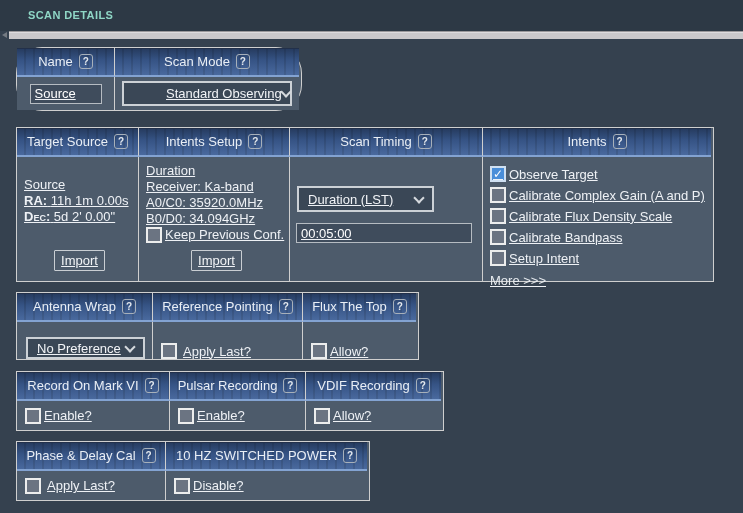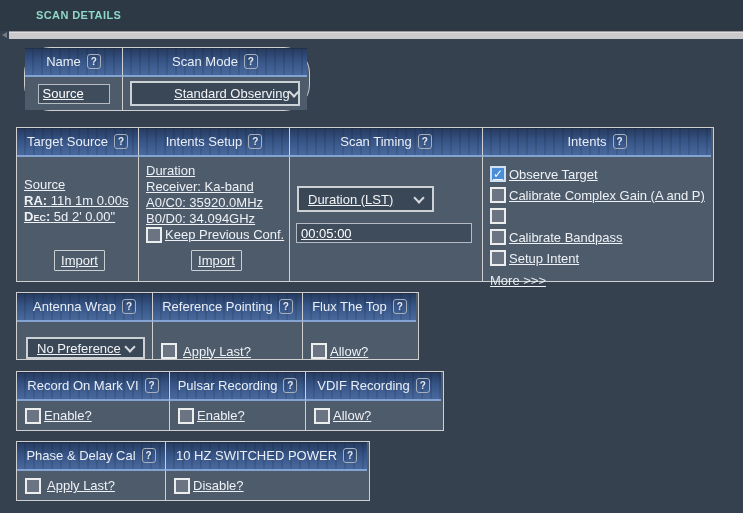--- a/index.html
+++ b/index.html
@@ -4,21 +4,21 @@
 <style>
   html,body{margin:0;padding:0;background:#334050;}
   #canvas{
     position:relative;width:743px;height:513px;overflow:hidden;
     background:#35414f;
     font-family:"Liberation Sans","DejaVu Sans",sans-serif;
     color:#eef1f5;font-size:13px;
   }
   
   .topband{position:absolute;left:0;top:0;width:743px;height:31px;background:#2d3945;}
-  .page-title{position:absolute;left:36px;top:9px;font-size:11px;font-weight:bold;
+  .page-title{position:absolute;left:28px;top:9px;font-size:11px;font-weight:bold;
     letter-spacing:.4px;color:#8fd7c6;}
   
   .hbar{position:absolute;left:0;top:31px;width:743px;height:8px;display:flex;align-items:stretch;}
   .hbar-btn{width:9px;display:flex;align-items:center;justify-content:center;}
   .hbar-arrow{width:0;height:0;border-top:3px solid transparent;border-bottom:3px solid transparent;
     border-right:5px solid #747a82;}
   .hbar-track{flex:1;background:#cbc9cb;border-top:1px solid #9b999b;box-shadow:inset 0 1px 0 #dedcde;}
   
   .tbl{position:absolute;display:grid;border:1px solid #cfcfcf;background:#4d5b6b;grid-auto-rows:min-content;}
   .th{
@@ -49,21 +49,21 @@
   
   .cbrow{display:flex;align-items:center;gap:3px;cursor:default;}
   .cb{width:12px;height:12px;flex:0 0 auto;background:#6b7482;border:2px solid #eceded;
     display:inline-flex;align-items:center;justify-content:center;position:relative;}
   .cb[data-checked="true"]{background:#4a8ed9;border-color:#cfe0f2;}
   .cb[data-checked="true"]::after{content:"\2713";color:#ffffff;font-size:12px;font-weight:bold;line-height:1;}
   
   .btn{background:transparent;border:1px solid #c9ced3;color:#f2f4f6;
     font-family:inherit;font-size:13px;padding:2px 6px;border-radius:1px;}
   
-  #tbl-name{left:24px;top:47px;width:284px;grid-template-columns:98px 184px;border-radius:26px;}
+  #tbl-name{left:16px;top:47px;width:284px;grid-template-columns:98px 184px;border-radius:26px;}
   #tbl-name .td{height:33px;display:flex;align-items:center;justify-content:center;}
   #tbl-name .tinput{width:62px;}
   #tbl-name .select{width:170px;height:25px;padding-left:42px;}
   
   #tbl-main{left:16px;top:127px;width:696px;grid-template-columns:122px 151px 193px 228px;}
   #tbl-main .td{height:124px;display:flex;flex-direction:column;}
   .cell-target{padding:20px 3px 8px 7px;line-height:16px;}
   .cell-hw{padding:6px 2px 8px 7px;line-height:16px;white-space:nowrap;}
   .imp{margin-top:auto;align-self:center;margin-bottom:2px;}
   .cell-timing{padding:29px 8px 0 6px;}
@@ -175,20 +175,21 @@
       <label class="cbrow">
         <span class="cb" data-checked="true"></span>
         <span>Observe Target</span>
       </label>
       <label class="cbrow">
         <span class="cb" data-checked="false"></span>
         <span>Calibrate Complex Gain (A and P)</span>
       </label>
       <label class="cbrow">
         <span class="cb" data-checked="false"></span>
+        <span>Calibrate Flux Density Scale</span>
       </label>
       <label class="cbrow">
         <span class="cb" data-checked="false"></span>
         <span>Calibrate Bandpass</span>
       </label>
       <label class="cbrow">
         <span class="cb" data-checked="false"></span>
         <span>Setup Intent</span>
       </label>
       <div class="more-link">More &gt;&gt;&gt;</div>

